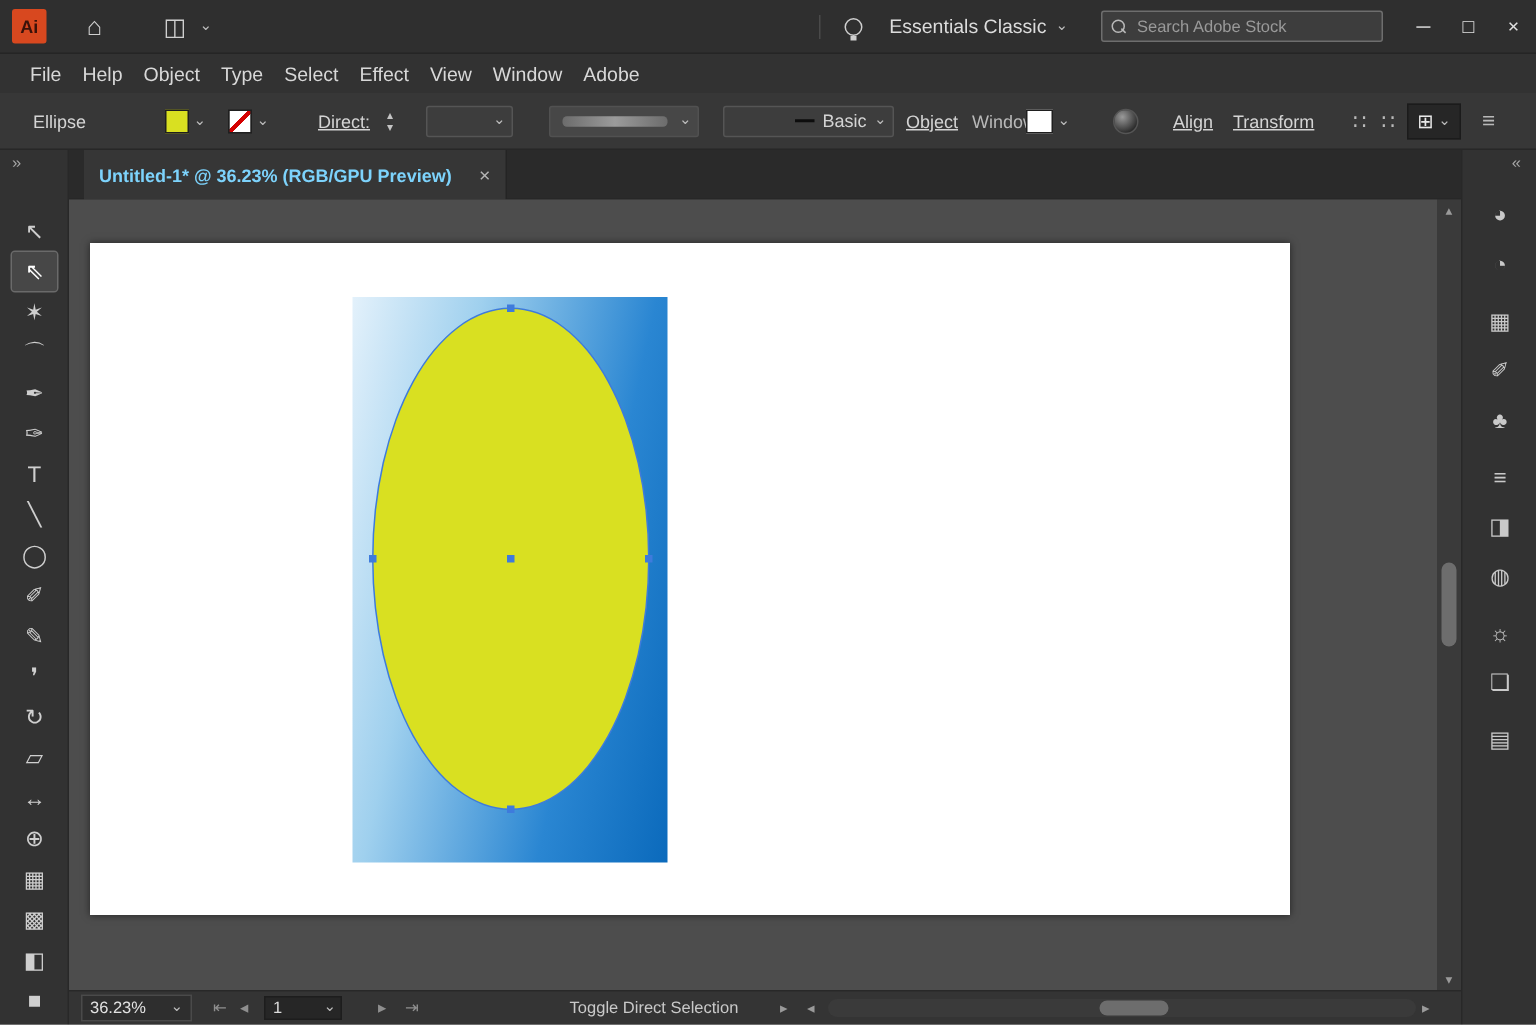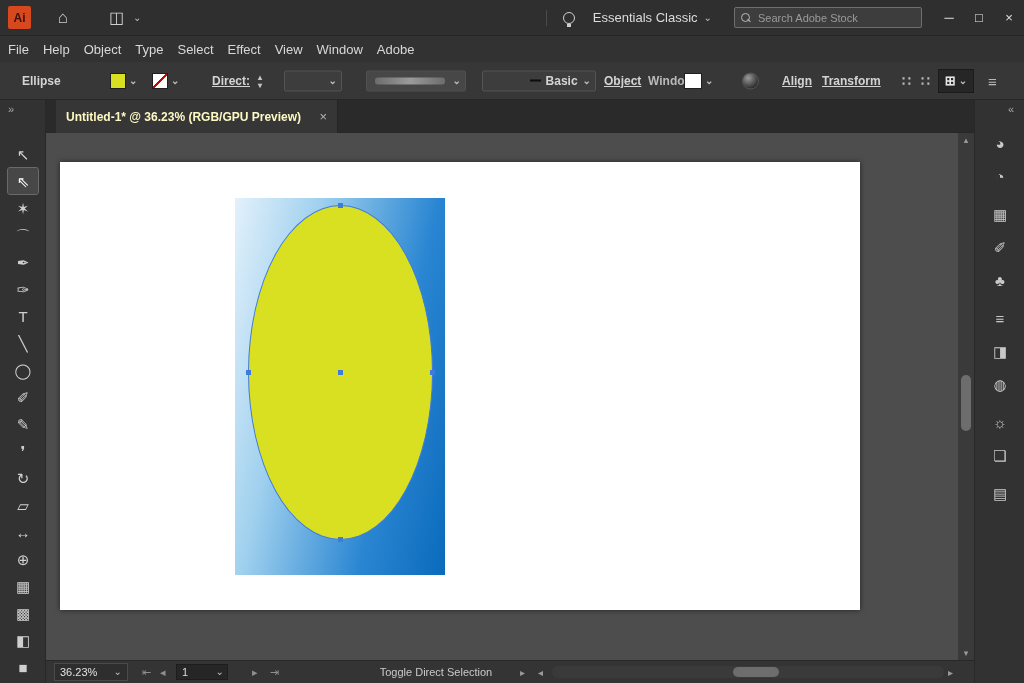--- a/index.html
+++ b/index.html
@@ -41,29 +41,29 @@
   .searchbox input{
     background:transparent; border:none; outline:none; color:#cfcfcf;
     font-family:"Liberation Sans", sans-serif; font-size:11px; width:150px;
   }
   .searchbox input::placeholder{ color:#9a9a9a; }
   .winbtn{ width:30px; height:28px; display:flex; align-items:center; justify-content:center;
     color:#e0e0e0; font-size:13px; }
   
   #menubar{
     position:absolute; left:0; top:36px; width:1024px; height:26px;
-    display:flex; align-items:center; padding-left:1px; background:#323232;
+    display:flex; align-items:center; padding-left:13px; background:#323232;
   }
   .menu-item{ padding:0 7px; font-size:13px; color:#d8d8d8; height:100%; display:flex; align-items:center; }
   
   #controlbar{
     position:absolute; left:0; top:62px; width:1024px; height:38px;
     background:#373737; border-bottom:1px solid #272727;
   }
-  #controlbar > *{ position:absolute; top:50%; transform:translateY(-50%);font-weight:bold; }
+  #controlbar > *{ position:absolute; top:50%; transform:translateY(-50%); }
   .ctx-label{ left:22px; font-size:12px; color:#d4d4d4; }
   .swatch{ width:16px; height:16px; border:1px solid #1f1f1f; display:inline-block; }
   .sw-group{ display:flex; align-items:center; gap:3px; }
   .g-fill{ left:110px; } .g-stroke{ left:152px; }
   .link{ font-size:12px; color:#d4d4d4; text-decoration:underline; }
   .l-stroke{ left:212px; } .l-opacity{ left:604px; } .l-align{ left:782px; } .l-transform{ left:822px; }
   .label-plain{ font-size:12px; color:#b9b9b9; }
   .l-style{ left:648px; }
   .stepper{ left:258px; display:flex; flex-direction:column; gap:1px; }
   .stepper span{ font-size:8px; line-height:7px; color:#c4c4c4; }
@@ -99,21 +99,21 @@
   
   #tabbar{
     position:absolute; left:46px; top:100px; width:928px; height:33px;
     background:#2a2a2a; border-bottom:1px solid #272727;
   }
   .doctab{
     position:absolute; left:10px; top:0; height:33px; width:282px;
     background:#363636; display:flex; align-items:center; padding:0 10px;
     border-right:1px solid #242424;
   }
-  .doctab .title{ font-size:12px; color:#fef9c3; font-weight:bold; white-space:nowrap; overflow:hidden; }
+  .doctab .title{ font-size:12px; color:#7dd3fc; font-weight:bold; white-space:nowrap; overflow:hidden; }
   .doctab .close{ margin-left:auto; color:#b5b5b5; font-size:13px; padding-left:10px; }
   
   #canvas{
     position:absolute; left:46px; top:133px; width:912px; height:527px;
     background:#4d4d4d; overflow:hidden;
   }
   #artboard{ position:absolute; left:14px; top:29px; width:800px; height:448px;
     box-shadow:0 0 5px rgba(0,0,0,.55); }
   #grad-rect{ position:absolute; left:189px; top:65px; width:210px; height:377px; }
   #sel-ellipse{ position:absolute; left:202px; top:72px; width:185px; height:335px;

